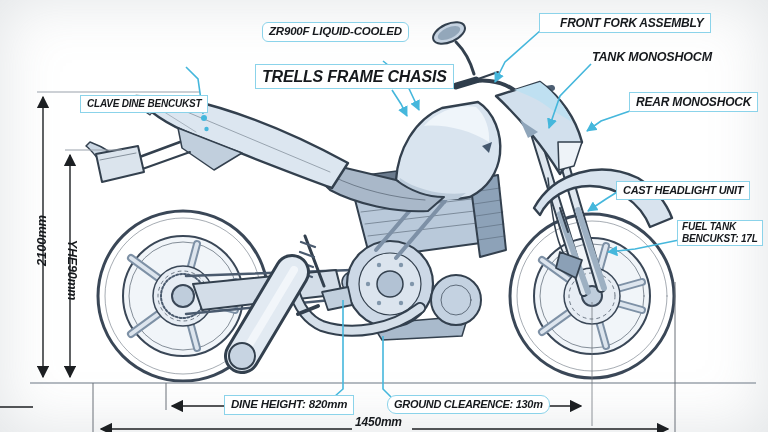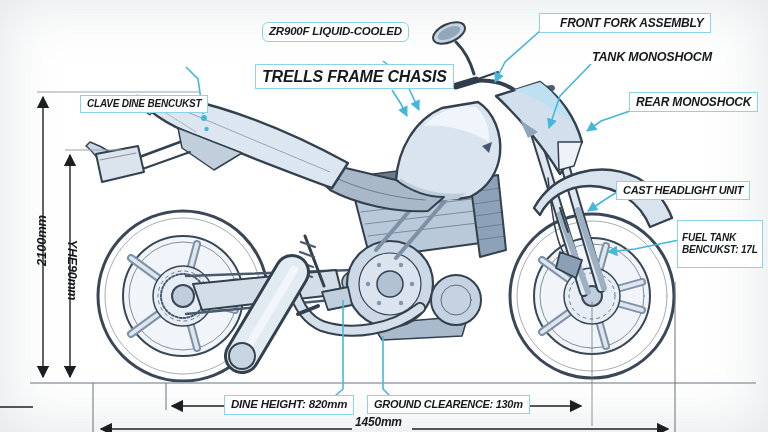--- a/index.html
+++ b/index.html
@@ -276,28 +276,28 @@
   <div class="callout" style="left:255px;top:64px;font-size:16px;">TRELLS FRAME CHASIS</div>
 
   <div class="callout" style="left:539px;top:13px;font-size:12px;padding-left:20px;">FRONT FORK ASSEMBLY</div>
 
   <div class="plain" style="left:592px;top:50px;font-size:12.5px;">TANK MONOSHOCM</div>
 
   <div class="callout" style="left:629px;top:92px;font-size:12px;font-style:italic;">REAR MONOSHOCK</div>
 
   <div class="callout" style="left:616px;top:170px;font-size:11px;letter-spacing:-.3px;margin-top:11px;">CAST HEADLIGHT UNIT</div>
 
-  <div class="callout" style="left:677px;top:220px;font-size:10px;padding:11px 4px;">
+  <div class="callout" style="left:677px;top:220px;font-size:10px;padding:0 4px;">
     <div>FUEL TANK</div>
     <div>BENCUKST: 17L</div>
   </div>
 
   <div class="callout" style="left:224px;top:395px;font-size:11.5px;">DINE HEIGHT: 820mm</div>
 
-  <div class="callout" style="left:367px;top:395px;font-size:11px;letter-spacing:-.3px;">GROUND CLEARENCE: 130m</div>
+  <div class="callout" style="left:387px;top:395px;font-size:11px;letter-spacing:-.3px;border-radius:9px;">GROUND CLEARENCE: 130m</div>
 
   <div class="plain" style="left:355px;top:415px;font-size:12px;">1450mm</div>
 
   <div class="plain rot" style="left:16px;top:233px;font-size:13px;transform:rotate(-90deg);">2100mm</div>
 
   <div class="plain rot" style="left:42px;top:263px;font-size:12.5px;transform:rotate(90deg);">YHE90mm</div>
 
 </div>
 
 </body></html>

